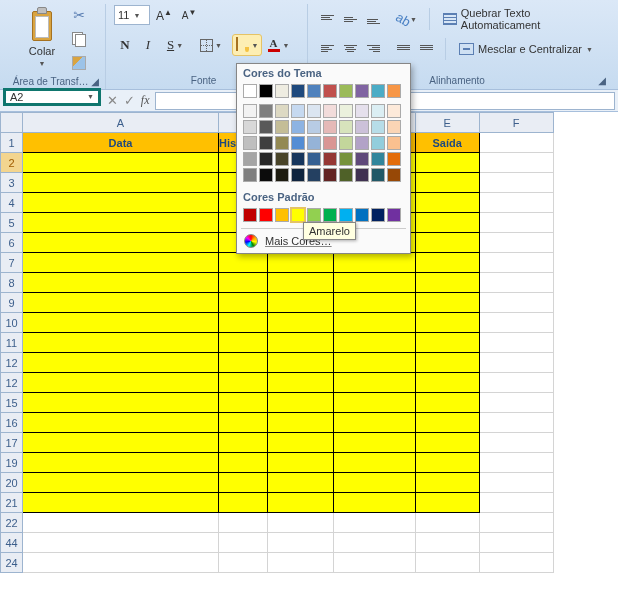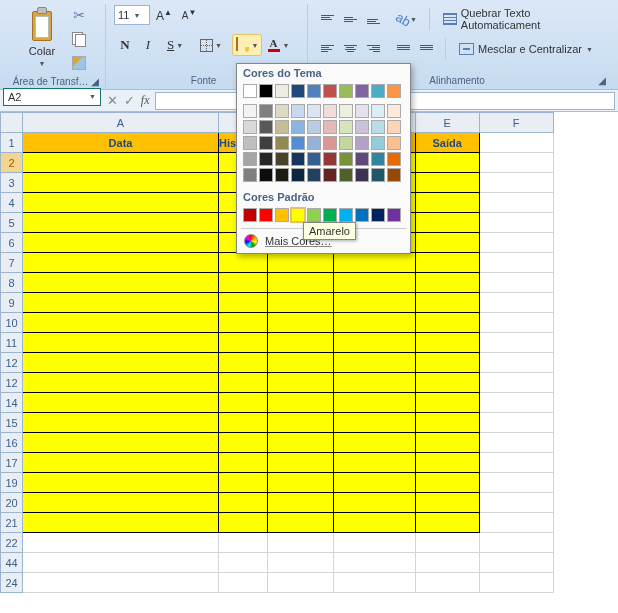--- a/index.html
+++ b/index.html
@@ -43,21 +43,21 @@
 .fontcolor-icn .bar{position:absolute;bottom:0;left:1px;right:1px;height:3px;background:#c00}
 .grow{font-size:12px}
 .grow sup{font-size:8px}
 .align-icn{width:13px;height:11px;display:inline-block;position:relative}
 .align-icn span{display:block;height:1px;background:#555;margin:1px 0}
 .merge-icn{width:15px;height:12px;border:1px solid #5b7fb3;position:relative}
 .merge-icn::before{content:"";position:absolute;top:4px;left:3px;right:3px;height:2px;background:#5b7fb3}
 .wrap-icn{width:15px;height:12px;border:1px solid #5b7fb3;position:relative;background:repeating-linear-gradient(#5b7fb3,#5b7fb3 1px,transparent 1px,transparent 3px)}
 .active{background:#fdeeb3!important;border-color:#e5c365!important}
 .formula-bar{display:flex;align-items:center;border-bottom:1px solid #a7bfdc;background:#e9f0f8;height:22px}
-.namebox{width:98px;background:#fff;border:1px solid #0f766e;height:18px;margin:2px 0 10px 3px;display:flex;align-items:center;padding:0 4px;font-size:11px}
+.namebox{width:98px;background:#fff;border:3px solid #0f766e;height:18px;margin:2px 0 10px 3px;display:flex;align-items:center;padding:0 4px;font-size:11px}
 .namebox .arr{margin-left:auto;font-size:7px;color:#555}
 .fx-controls{display:flex;align-items:center;gap:6px;padding:0 6px;color:#888}
 .fx{font-style:italic;font-family:"Times New Roman";color:#555;font-size:12px}
 .sheet{position:relative}
 .grid{border-collapse:collapse;table-layout:fixed}
 .grid th,.grid td{border:1px solid #d4d4d4;font-size:11px;text-align:center;height:20px;background:#fff}
 .grid .corner{background:#e9edf4;width:22px;border:1px solid #9db4cf}
 .grid .colh{background:#e9edf4;color:#3c5e8b;font-weight:normal;border:1px solid #9db4cf}
 .grid .rowh{background:#e9edf4;color:#3c5e8b;font-weight:normal;border:1px solid #9db4cf;width:22px}
 .grid .yellow{background:#ffff00;border:1px solid #000}
@@ -367,29 +367,20 @@
           <th class="rowh">12</th>
           <td class="yellow"></td>
           <td class="yellow"></td>
           <td class="yellow"></td>
           <td class="yellow"></td>
           <td class="yellow"></td>
           <td class=""></td>
         </tr>
         <tr>
           <th class="rowh">12</th>
-          <td class="yellow"></td>
-          <td class="yellow"></td>
-          <td class="yellow"></td>
-          <td class="yellow"></td>
-          <td class="yellow"></td>
-          <td class=""></td>
-        </tr>
-        <tr>
-          <th class="rowh">14</th>
           <td class="yellow"></td>
           <td class="yellow"></td>
           <td class="yellow"></td>
           <td class="yellow"></td>
           <td class="yellow"></td>
           <td class=""></td>
         </tr>
         <tr>
           <th class="rowh">15</th>
           <td class="yellow"></td>

